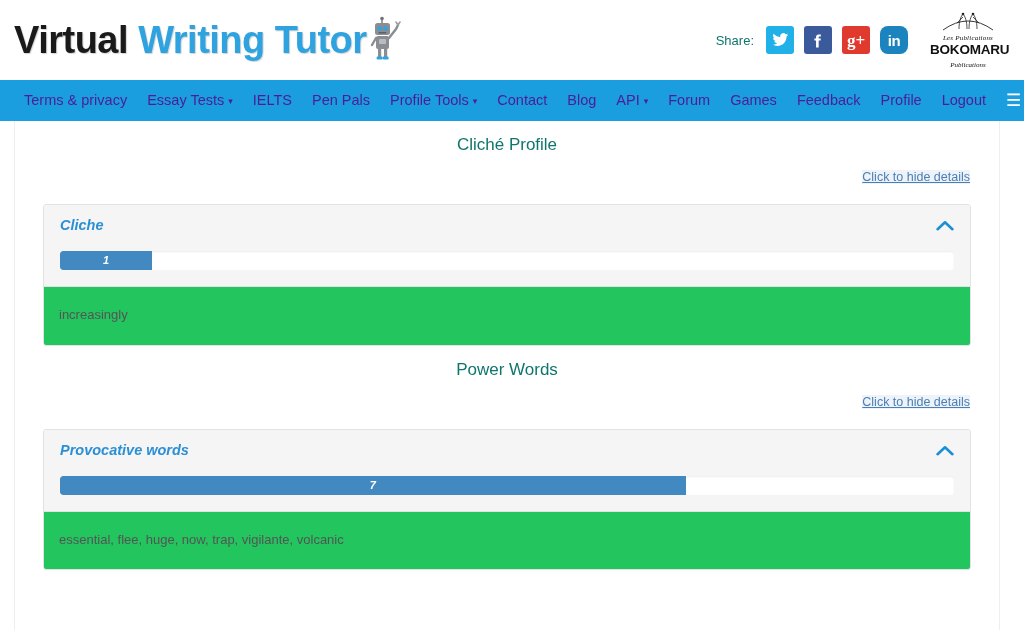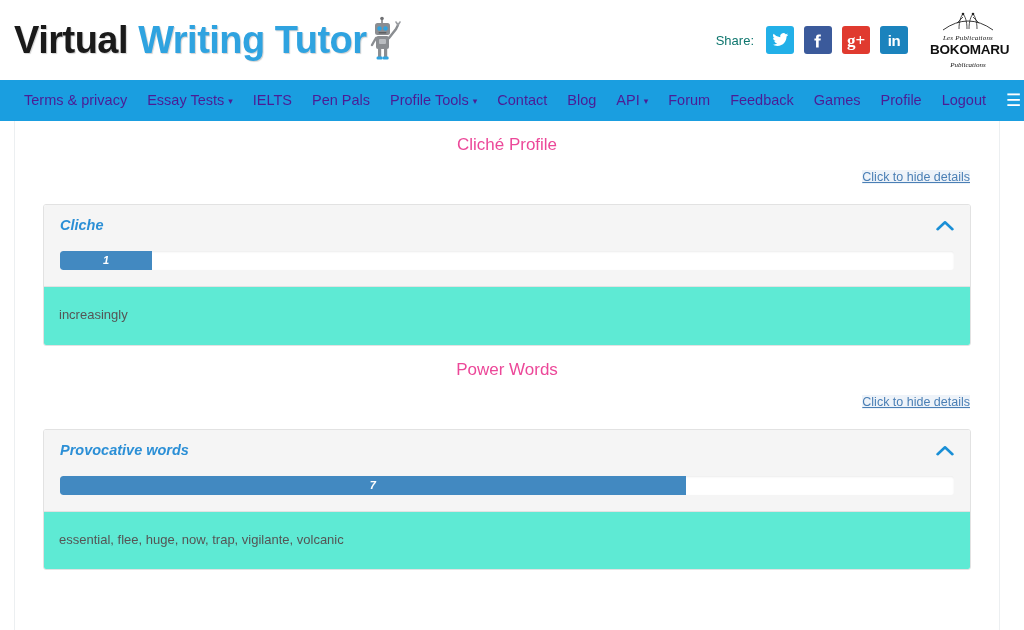--- a/index.html
+++ b/index.html
@@ -46,21 +46,21 @@
     border-radius: 3px;
     display: inline-flex;
     align-items: center;
     justify-content: center;
     color: #fff;
     cursor: pointer;
   }
   .s-tw { background: #22b0e8; }
   .s-fb { background: #3b5a9b; }
   .s-gp { background: #e03a2f; }
-  .s-li { background: #1b83bd; }
+  .s-li { background: #1b83bd; border-radius: 8px; }
   .social svg { display: block; }
   .gp-glyph {
     font-family: "Liberation Serif", serif;
     font-size: 17px;
     font-weight: bold;
     line-height: 1;
   }
   .li-glyph {
     font-family: "Liberation Sans", sans-serif;
     font-size: 15px;
@@ -143,21 +143,21 @@
     right: 24px;
     top: 0;
     bottom: 0;
     border-left: 1px solid #eceff1;
     border-right: 1px solid #eceff1;
     padding: 0 28px;
   }
 
   .section-title {
     text-align: center;
-    color: #ec4899;
+    color: #0f766e;
     font-size: 17px;
     font-weight: normal;
     margin: 0;
     padding-top: 14px;
   }
   .toggle-link-row {
     text-align: right;
     padding-top: 12px;
     padding-right: 1px;
   }
@@ -215,21 +215,21 @@
     font-weight: bold;
     text-align: center;
     line-height: 19px;
     border-radius: 3px 0 0 3px;
   }
   .panel-body {
     padding: 18px 15px 20px 15px;
     color: #555;
     font-size: 13px;
     line-height: 1.5;
-    background: #5eead4;
+    background: #22c55e;
   }
 </style>
 </head>
 <body>
 
 <div class="header">
   <div class="logo-wrap">
     <div class="logo-text">
       <span class="lt-dark">Virtual </span><span class="lt-blue">Writing Tutor</span>
     </div>
@@ -325,24 +325,24 @@
       <span>Blog</span>
     </span>
     <span class="nav-item">
       <span>API</span>
       <span class="caret">▾</span>
     </span>
     <span class="nav-item">
       <span>Forum</span>
     </span>
     <span class="nav-item">
+      <span>Games</span>
+    </span>
+    <span class="nav-item">
       <span>Feedback</span>
-    </span>
-    <span class="nav-item">
-      <span>Games</span>
     </span>
     <span class="nav-item">
       <span>Profile</span>
     </span>
     <span class="nav-item">
       <span>Logout</span>
     </span>
     <span class="nav-burger">☰</span>
 </nav>
 

